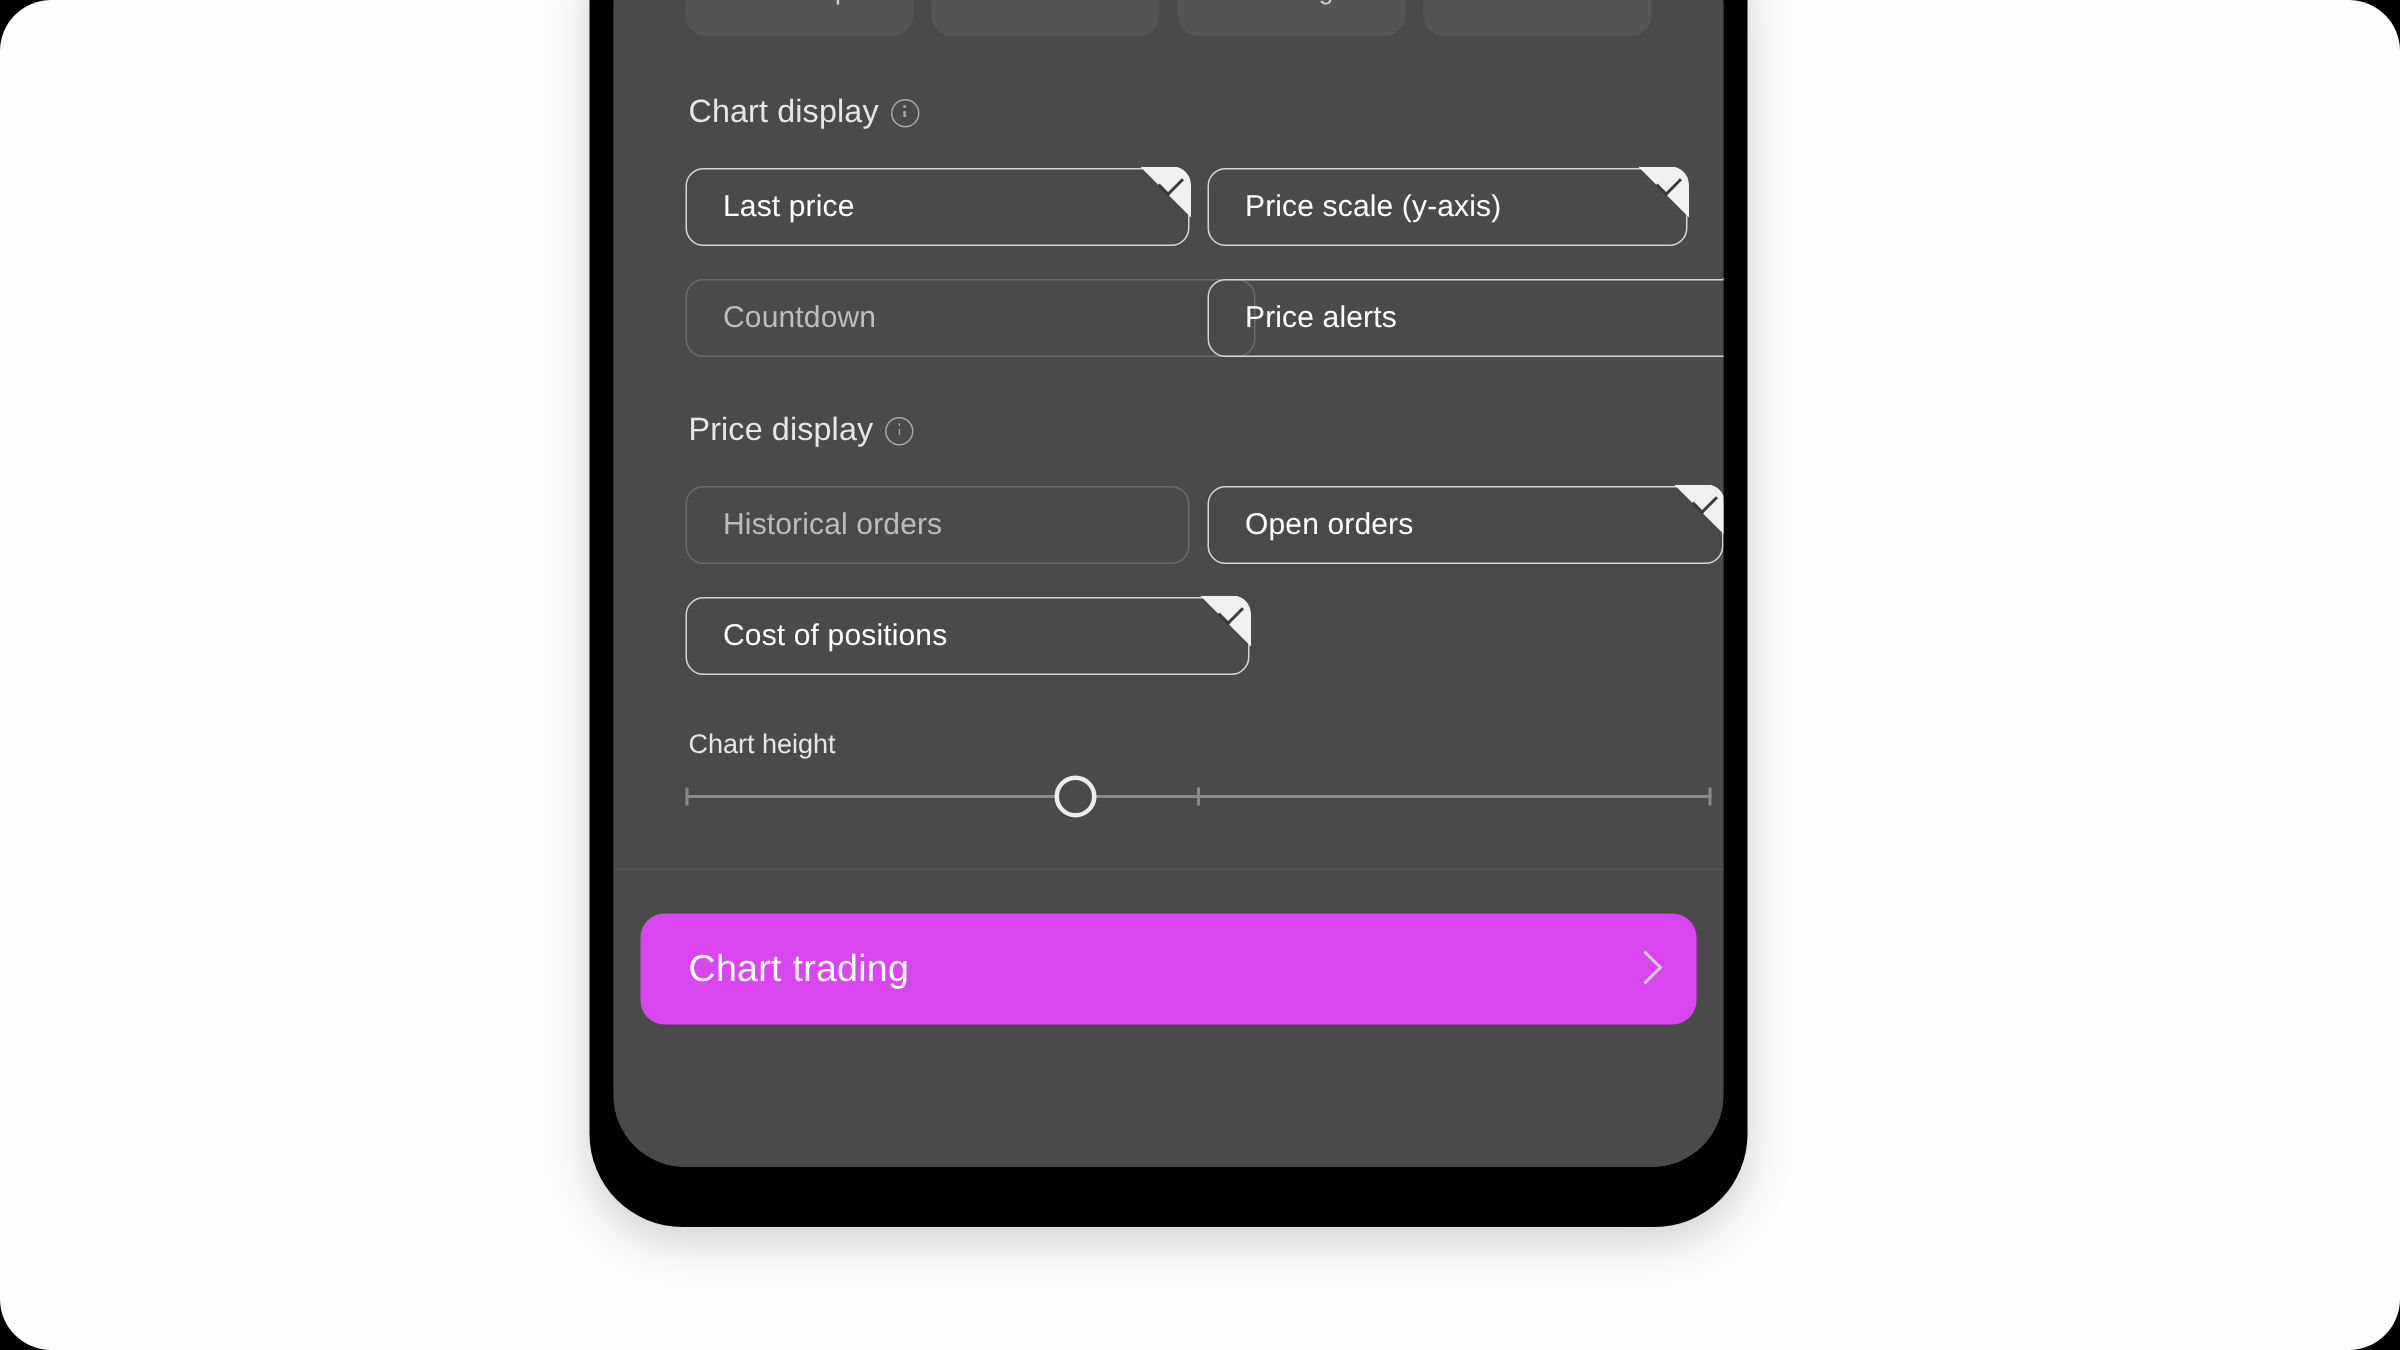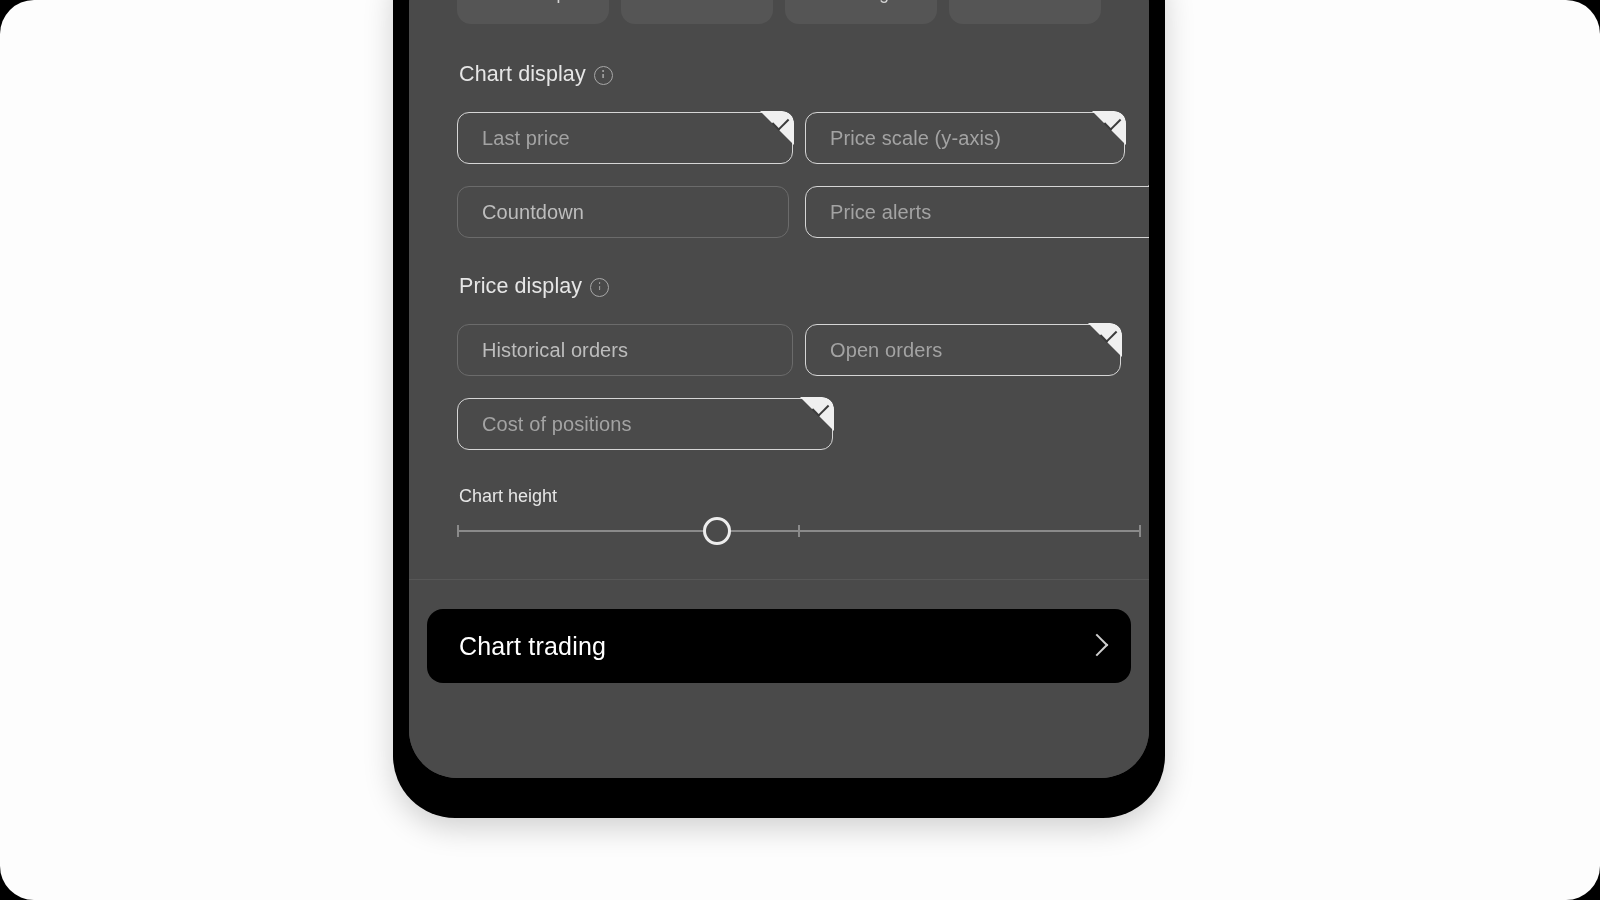--- a/index.html
+++ b/index.html
@@ -143,21 +143,21 @@
     letter-spacing: 0.1px;
     white-space: nowrap;
   }
   .chip.off {
     border: 1.6px solid #6b6b6b;
   }
   .chip.off .chip-label { color: #bdbdbd; }
   .chip.on {
     border: 1.8px solid #d6d6d6;
   }
-  .chip.on .chip-label { color: #a3a3a3; }
+  .chip.on .chip-label { color: #ffffff; }
 
   
   .fold {
     position: absolute;
     right: -2px;
     top: -2px;
     width: 34px;
     height: 34px;
     overflow: hidden;
     border-top-right-radius: 12px;
@@ -231,21 +231,21 @@
     height: 1px;
     background: #575757;
   }
 
   
   .trading-bar {
     position: absolute;
     left: 18px;
     width: 704px;
     height: 74px;
-    background: #000000;
+    background: #d946ef;
     border-radius: 16px;
     display: flex;
     align-items: center;
     justify-content: space-between;
     padding: 0 28px 0 32px;
     box-sizing: border-box;
   }
   .trading-bar .tb-label {
     font-size: 25px;
     color: #ffffff;
@@ -315,42 +315,42 @@
         </div>
 
         <div class="chip on" style="left:396px; top:156px; width:320px;">
           <span class="chip-label">Price scale (y-axis)</span>
           <span class="fold">
             <span class="tri"></span>
               <span class="chk"></span>
           </span>
         </div>
 
-        <div class="chip off" style="left:48px; top:230px; width:332px;">
+        <div class="chip off" style="left:48px; top:230px; width:380px;">
           <span class="chip-label">Countdown</span>
         </div>
 
         <div class="chip on" style="left:396px; top:230px; width:376px;">
           <span class="chip-label">Price alerts</span>
           <span class="fold">
             <span class="tri"></span>
               <span class="chk"></span>
           </span>
         </div>
 
         <div class="section-head" style="top:318px;">
           <span class="sh-text">Price display</span>
           <span class="info-ico"></span>
         </div>
 
         <div class="chip off" style="left:48px; top:368px; width:336px;">
           <span class="chip-label">Historical orders</span>
         </div>
 
-        <div class="chip on" style="left:396px; top:368px; width:316px;">
+        <div class="chip on" style="left:396px; top:368px; width:344px;">
           <span class="chip-label">Open orders</span>
           <span class="fold">
             <span class="tri"></span>
               <span class="chk"></span>
           </span>
         </div>
 
         <div class="chip on" style="left:48px; top:442px; width:376px;">
           <span class="chip-label">Cost of positions</span>
           <span class="fold">

